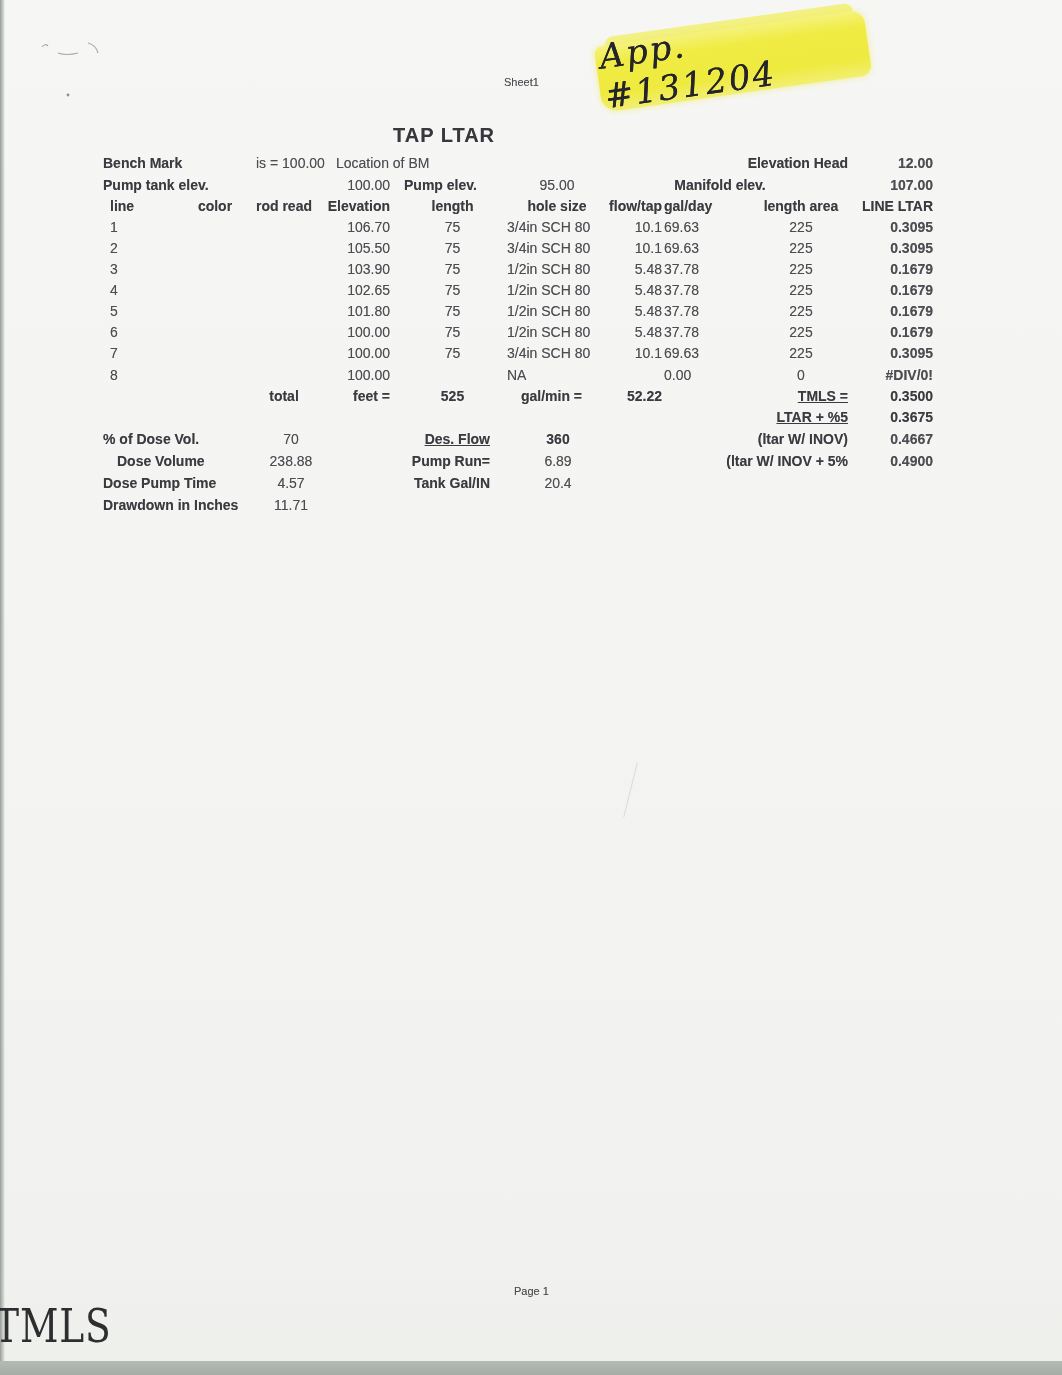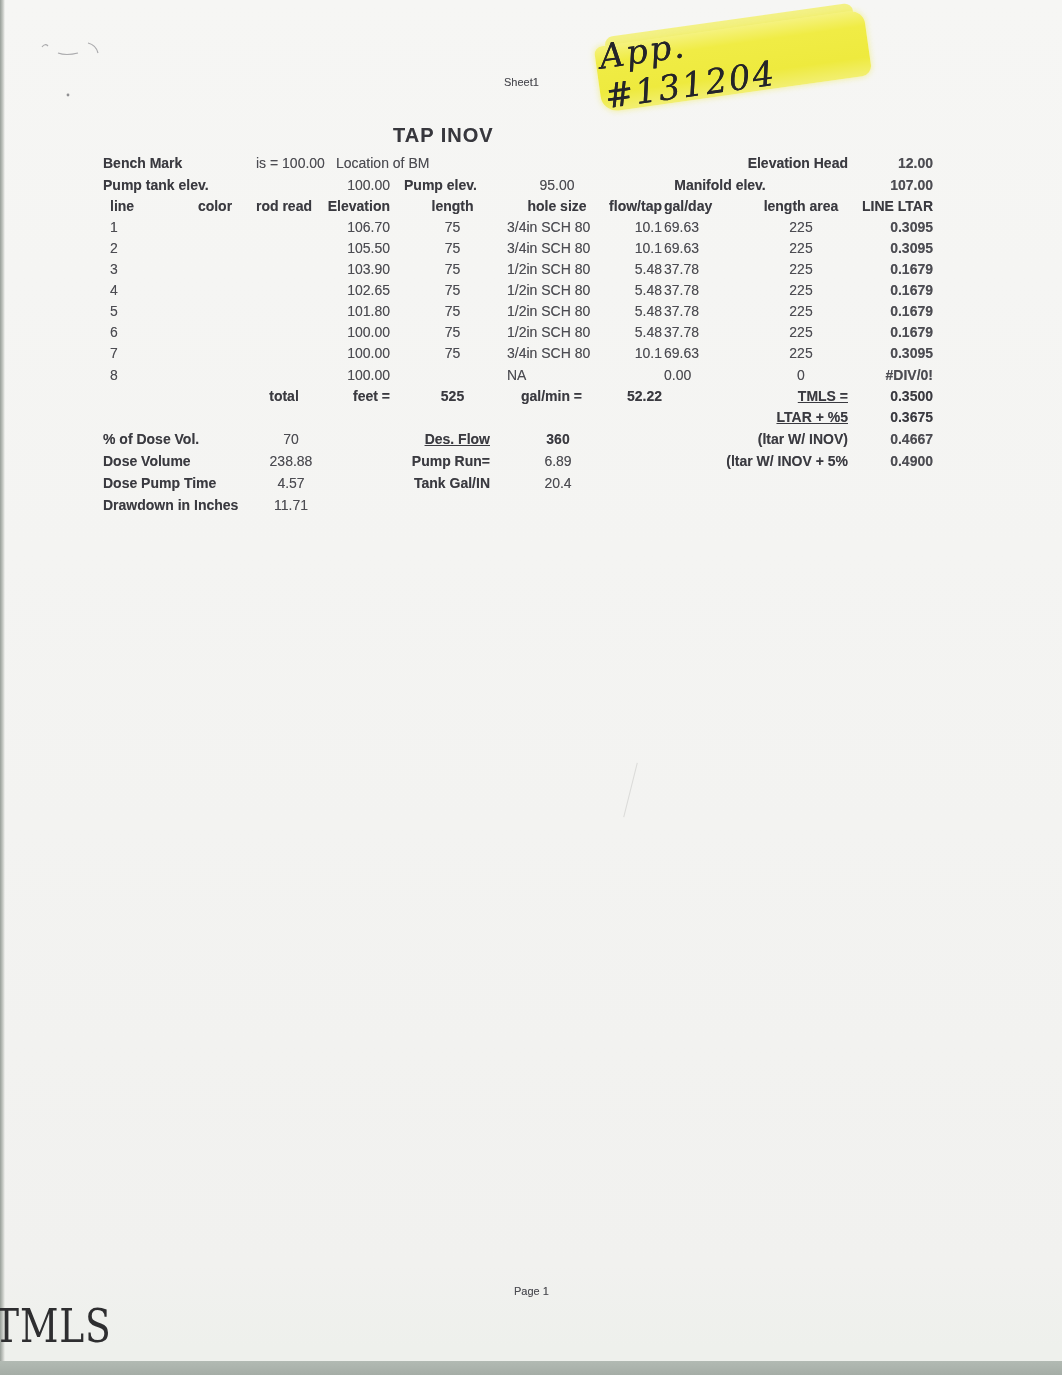--- a/index.html
+++ b/index.html
@@ -86,21 +86,21 @@
     <circle cx="38" cy="60" r="1.4" fill="#77777b" opacity="0.8"></circle>
   </svg>
   <div class="fold"></div>
 
   <div class="abs fs15 v" style="left:504px;top:74px;">Sheet1</div>
 
   <div class="hilite-tail"></div>
   <div class="hilite"></div>
   <div class="handwriting">App. #131204</div>
 
-  <div class="abs title" style="left:393px;top:124px;">TAP INOV</div>
+  <div class="abs title" style="left:393px;top:124px;">TAP LTAR</div>
 
   <div class="trow" style="top:155px;padding-left:33px;">
     <div class="cell b" style="left:103px;width:160px;">Bench Mark</div>
     <div class="cell v" style="left:256px;width:85px;">is = 100.00</div>
     <div class="cell v" style="left:336px;width:120px;">Location of BM</div>
     <div class="cell b c-ltarlbl">Elevation Head</div>
     <div class="cell v c-ltar">12.00</div>
   </div>
 
   <div class="trow" style="top:177px;">
@@ -222,21 +222,21 @@
 
   <div class="trow" style="top:431px;">
     <div class="cell b" style="left:103px;width:160px;">% of Dose Vol.</div>
     <div class="cell v c-dose">70</div>
     <div class="cell b u c-deslbl">Des. Flow</div>
     <div class="cell b c-desval">360</div>
     <div class="cell b c-ltarlbl">(ltar W/ INOV)</div>
     <div class="cell v c-ltar">0.4667</div>
   </div>
   <div class="trow" style="top:453px;">
-    <div class="cell b" style="left:103px;width:160px;">Dose Volume</div>
+    <div class="cell b" style="left:117px;width:160px;">Dose Volume</div>
     <div class="cell v c-dose">238.88</div>
     <div class="cell b c-deslbl">Pump Run=</div>
     <div class="cell v c-desval">6.89</div>
     <div class="cell b c-ltarlbl">(ltar W/ INOV + 5%</div>
     <div class="cell v c-ltar">0.4900</div>
   </div>
   <div class="trow" style="top:475px;">
     <div class="cell b" style="left:103px;width:160px;">Dose Pump Time</div>
     <div class="cell v c-dose">4.57</div>
     <div class="cell b c-deslbl">Tank Gal/IN</div>

